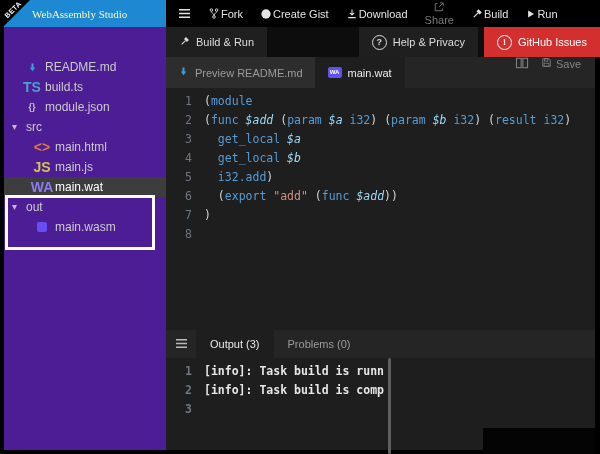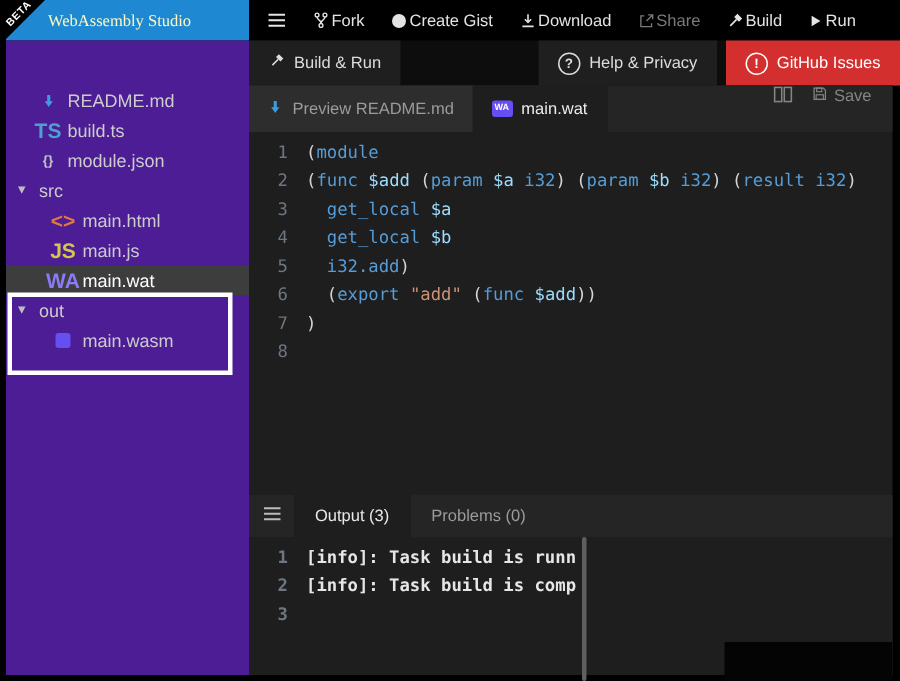--- a/index.html
+++ b/index.html
@@ -11,21 +11,21 @@
          display:flex;align-items:center;overflow:hidden;}
   .brand-title{color:#fef9c3;font-size:11px;padding-left:28px;white-space:nowrap;font-family:Liberation Serif, serif;}
   .beta-tri{position:absolute;top:0;left:0;width:0;height:0;
             border-top:30px solid #000;border-right:30px solid transparent;z-index:4;}
   .ribbon{position:absolute;top:6px;left:-5px;width:36px;transform:rotate(-45deg);
           color:#fff;font-size:7px;font-weight:bold;text-align:center;letter-spacing:.5px;z-index:5;}
   .topbar{position:absolute;left:166px;top:0;right:0;height:27px;background:#000;
           display:flex;align-items:center;column-gap:17px;padding-left:12px;}
   .tb{display:flex;align-items:center;gap:1px;background:transparent;border:0;padding:0;
       color:#e4e4e4;font-size:11px;font-family:inherit;cursor:pointer;white-space:nowrap;}
-  .tb.disabled{color:#7a7a7a;}
+  .tb.disabled{color:#7a7a7a;flex-direction:column;}
   .tb svg{display:block;}
 
   
   .row2{position:absolute;left:166px;top:27px;right:0;height:30px;background:#0d0d0d;
         display:flex;align-items:stretch;}
   .r2btn{display:flex;align-items:center;gap:6px;padding:8px 13px;font-size:11px;color:#ddd;
          background:#1f1f1f;cursor:pointer;white-space:nowrap;}
   .r2spacer{flex:1;}
   .issues{background:#d32f2f;color:#fff;margin-left:6px;}
   .circ{width:13px;height:13px;border:1px solid currentColor;border-radius:50%;
@@ -57,21 +57,21 @@
   .tabctrl{margin-left:auto;display:flex;align-items:flex-start;gap:12px;color:#858585;
            font-size:11px;padding-right:14px;}
   .tcbtn{display:flex;align-items:center;gap:4px;cursor:pointer;}
 
   
   .editor{position:absolute;top:31px;left:0;right:0;height:242px;padding-top:4px;
           font-family:"DejaVu Sans Mono",monospace;font-size:11.5px;line-height:19px;overflow:hidden;}
   .cl{display:flex;height:19px;}
   .ln{width:26px;flex:none;text-align:right;padding-right:12px;color:#6e7681;}
   .ct{white-space:pre;color:#d4d4d4;}
-  .t-kw{color:#569cd6;} .t-var{color:#9cdcfe;} .t-str{color:#ce9178;}
+  .t-kw{color:#569cd6;} .t-var{color:#9cdcfe;font-style:italic;} .t-str{color:#ce9178;}
 
   
   .panel{position:absolute;left:0;right:0;bottom:0;height:120px;background:#1e1e1e;}
   .phead{height:28px;background:#252526;display:flex;align-items:stretch;}
   .picon{width:30px;display:flex;align-items:center;justify-content:center;color:#bbb;cursor:pointer;}
   .ptab{display:flex;align-items:center;padding:0 14px;font-size:11px;color:#9b9b9b;cursor:pointer;white-space:nowrap;}
   .ptab.active{background:#1e1e1e;color:#e8e8e8;}
   .pbody{position:relative;height:92px;padding-top:4px;font-family:"DejaVu Sans Mono",monospace;
          font-size:11.5px;line-height:19px;font-weight:bold;color:#e6e6e6;overflow:hidden;}
   .ot{display:block;width:184px;overflow:hidden;white-space:pre;}

